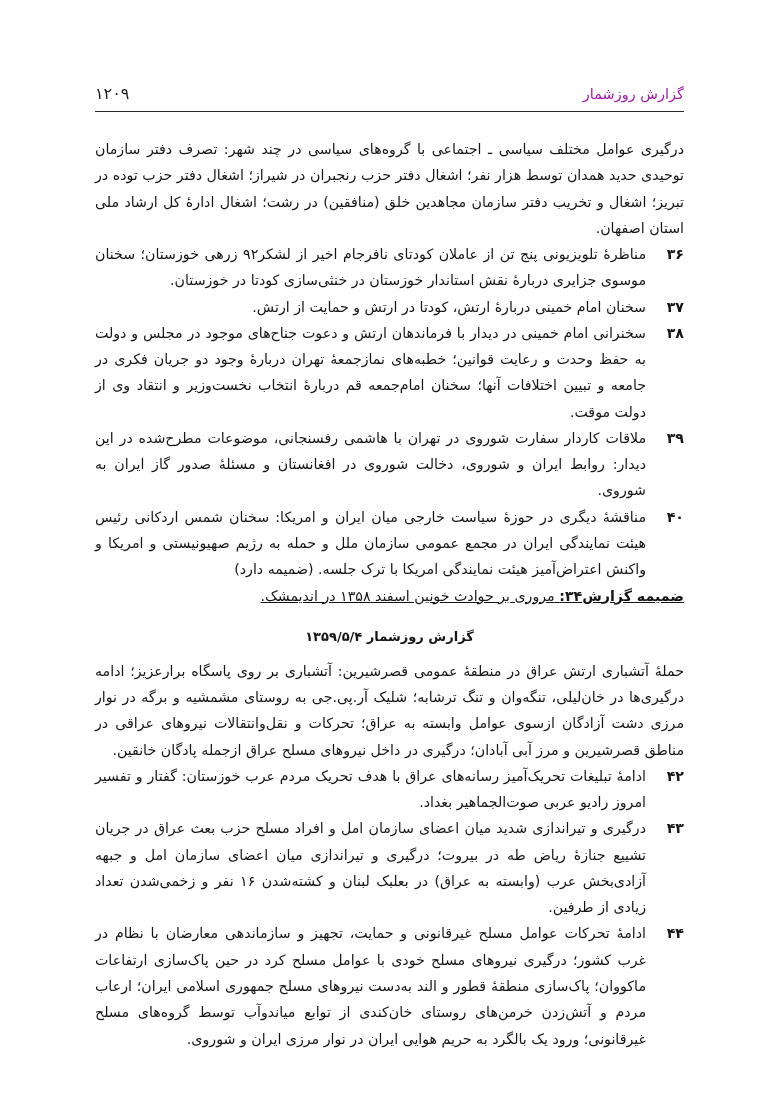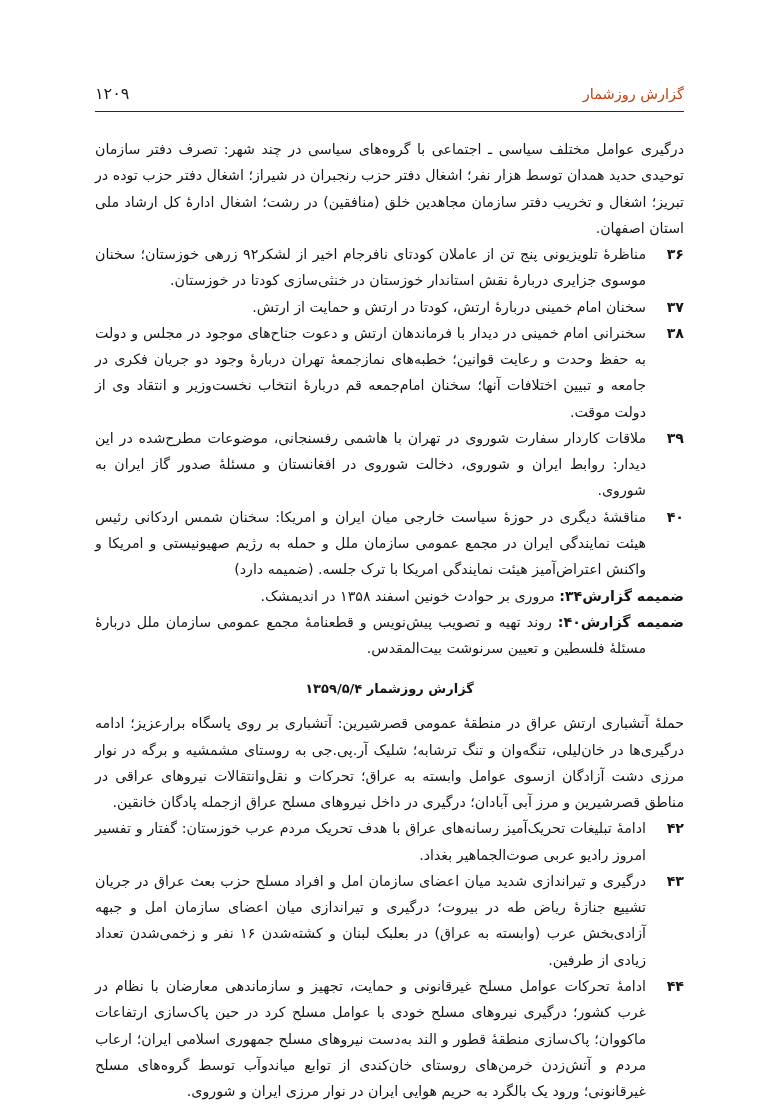--- a/index.html
+++ b/index.html
@@ -21,21 +21,21 @@
   }
   .content {
     padding: 84px 96px 0 95px;
   }
   .page-header {
     display: flex;
     justify-content: space-between;
     align-items: baseline;
     font-size: 14.5px;
   }
-  .header-title { color: #c2410c; }
+  .header-title { color: #a21caf; }
   .page-number { font-size: 16px; letter-spacing: 0.5px; }
   .header-rule {
     border-bottom: 1.3px solid #2b2b2b;
     margin-top: 8px;
   }
   .body-text {
     margin-top: 24px;
     font-size: 14.2px;
     line-height: 1.85;
     color: #151515;
@@ -46,20 +46,21 @@
     font-weight: bold;
   }
   .entry-txt {
     flex: 1;
     text-align: justify;
   }
   .appendix {
     padding-right: 38px;
     text-indent: -38px;
     text-align: justify;
+    text-decoration: underline;
   }
   .appendix-label { font-weight: bold; }
   .section-heading {
     font-size: 13px;
     font-weight: bold;
     text-align: center;
     margin: 16px 0 9px 0;
   }
 </style>
 </head>
@@ -97,24 +98,20 @@
       </div>
       <div class="entry">
         <span class="entry-num">۴۰</span>
         <span class="entry-txt">مناقشهٔ دیگری در حوزهٔ سیاست خارجی میان ایران و امریکا: سخنان شمس اردکانی رئیس هیئت نمایندگی ایران در مجمع عمومی سازمان ملل و حمله به رژیم صهیونیستی و امریکا و واکنش اعتراض‌آمیز هیئت نمایندگی امریکا با ترک جلسه. (ضمیمه دارد)</span>
       </div>
 
       <div class="appendix">
         <span class="appendix-label">ضمیمه گزارش۳۴:</span>
         <span class="appendix-text">مروری بر حوادث خونین اسفند ۱۳۵۸ در اندیمشک.</span>
       </div>
-      <div class="appendix">
-        <span class="appendix-label">ضمیمه گزارش۴۰:</span>
-        <span class="appendix-text">روند تهیه و تصویب پیش‌نویس و قطعنامهٔ مجمع عمومی سازمان ملل دربارهٔ مسئلهٔ فلسطین و تعیین سرنوشت بیت‌المقدس.</span>
-      </div>
 
       <h2 class="section-heading">گزارش روزشمار ۱۳۵۹/۵/۴</h2>
 
       <div class="entry">
         <span class="entry-txt">حملهٔ آتشباری ارتش عراق در منطقهٔ عمومی قصرشیرین: آتشباری بر روی پاسگاه برارعزیز؛ ادامه درگیری‌ها در خان‌لیلی، تنگه‌وان و تنگ ترشابه؛ شلیک آر.پی.جی به روستای مشمشیه و برگه در نوار مرزی دشت آزادگان ازسوی عوامل وابسته به عراق؛ تحرکات و نقل‌وانتقالات نیروهای عراقی در مناطق قصرشیرین و مرز آبی آبادان؛ درگیری در داخل نیروهای مسلح عراق ازجمله پادگان خانقین.</span>
       </div>
       <div class="entry">
         <span class="entry-num">۴۲</span>
         <span class="entry-txt">ادامهٔ تبلیغات تحریک‌آمیز رسانه‌های عراق با هدف تحریک مردم عرب خوزستان: گفتار و تفسیر امروز رادیو عربی صوت‌الجماهیر بغداد.</span>
       </div>

